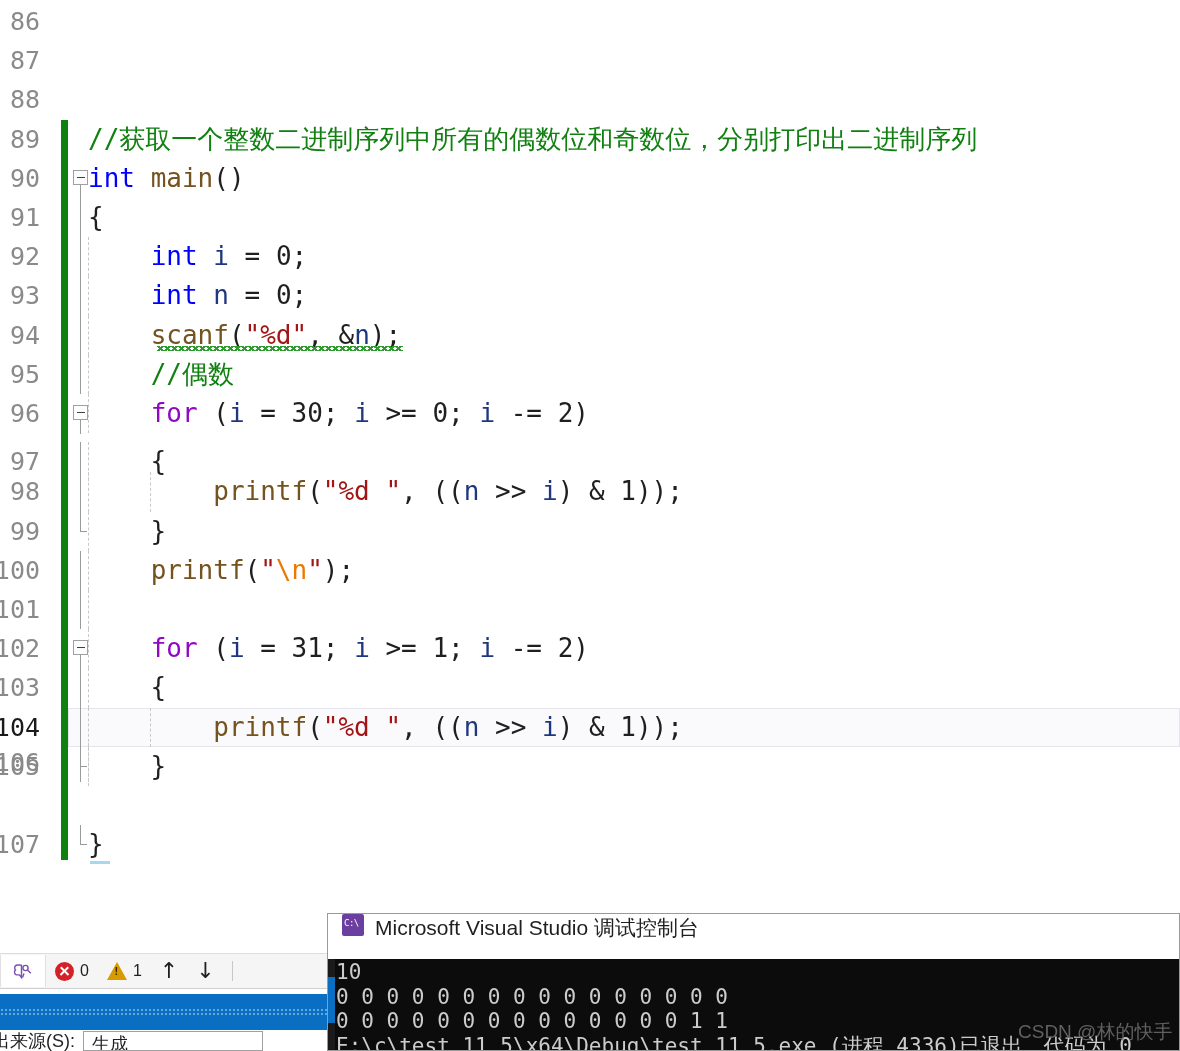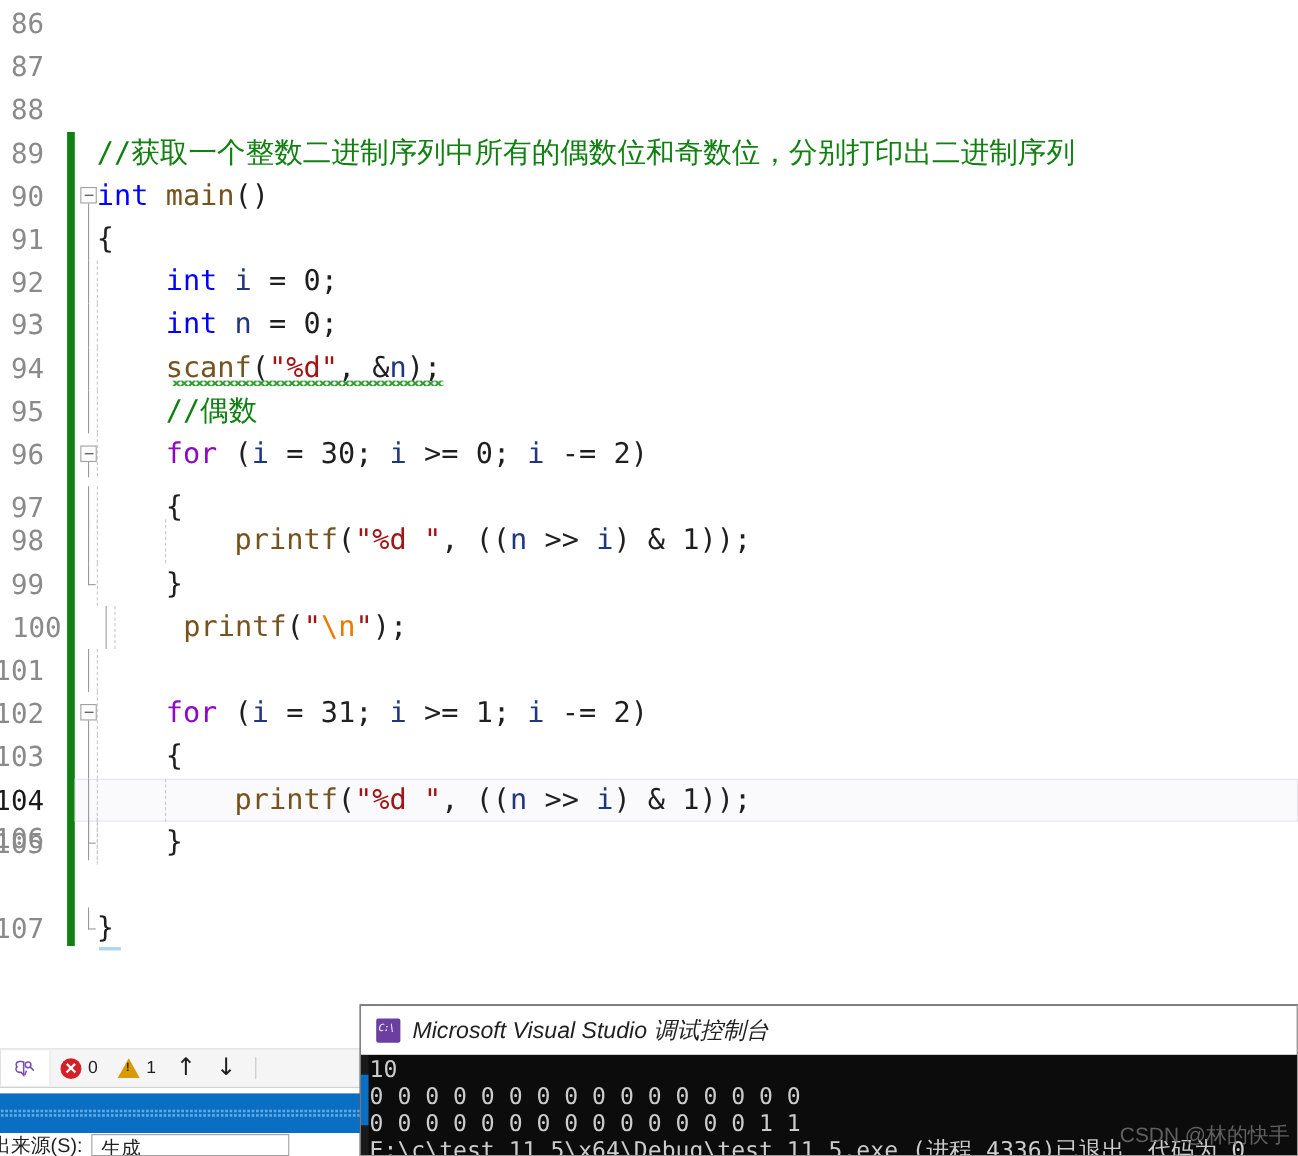--- a/index.html
+++ b/index.html
@@ -307,25 +307,24 @@
     height: 138px;
     background: #0c0c0c;
     border: 1px solid #9a9a9a;
     box-sizing: border-box;
     overflow: hidden;
   }
   .con-title {
     height: 45px;
     background: #ffffff;
     display: flex;
-    align-items: center;
+    align-items: flex-start;
     gap: 11px;
     padding-left: 14px;
     box-sizing: border-box;
-    font-style: italic;
   }
   .con-icon {
     width: 22px; height: 22px;
     background: #6b3fa0;
     position: relative;
     border-radius: 2px;
     flex: none;
   }
   .con-icon::after {
     content: "C:\\";
@@ -484,21 +483,21 @@
         <div class="code-text"><span class="tok-punc">        </span><span class="tok-fn">printf</span><span class="tok-punc">(</span><span class="tok-str">"%d "</span><span class="tok-punc">, ((</span><span class="tok-var">n</span><span class="tok-punc"> &gt;&gt; </span><span class="tok-var">i</span><span class="tok-punc">) &amp; </span><span class="tok-num">1</span><span class="tok-punc">));</span></div>
       </div>
       <div class="code-row" style="position: absolute; left: 0px; top: 511.6px; width: 1180px;">
         <div class="gutter-num">99</div>
         <div class="fold-col">
           <div class="fold-end"></div>
         </div>
         <div class="indent-guide" style="left: 88px;"></div>
         <div class="code-text"><span class="tok-punc">    }</span></div>
       </div>
-      <div class="code-row" style="position: absolute; left: 16px; top: 550.8px; width: 1045px;">
+      <div class="code-row" style="position: absolute; left: 0px; top: 550.8px; width: 1045px;">
         <div class="gutter-num">100</div>
         <div class="fold-col">
           <div class="fold-line"></div>
         </div>
         <div class="indent-guide" style="left: 88px;"></div>
         <div class="code-text"><span class="tok-punc">    </span><span class="tok-fn">printf</span><span class="tok-punc">(</span><span class="tok-str">"</span><span class="tok-esc">\n</span><span class="tok-str">"</span><span class="tok-punc">);</span></div>
       </div>
       <div class="code-row" style="position: absolute; left: 0px; top: 590px; width: 1180px;">
         <div class="gutter-num">101</div>
         <div class="fold-col">

